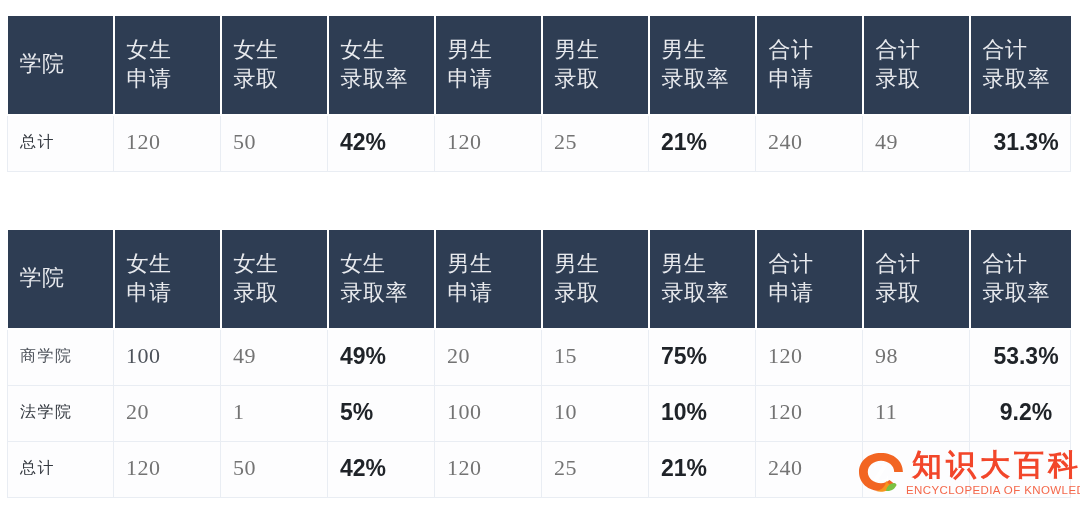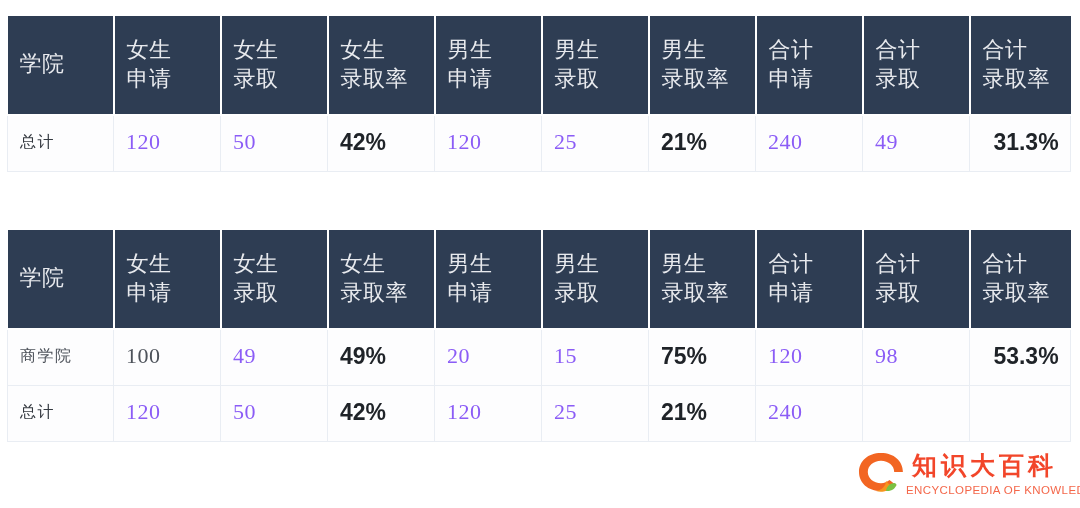--- a/index.html
+++ b/index.html
@@ -70,21 +70,21 @@
   tbody td:first-child { border-left: 1px solid #e9edf3; }
   tbody td:last-child  { border-right: 1px solid #e9edf3; text-align: center; }
 
   
   tbody td.name {
     letter-spacing: 1.5px;
     color: #33383f;
   }
   
   tbody td.num {
-    color: #8b5cf6;
+    color: #737373;
     font-family: "Liberation Serif", serif;
     font-size: 22px;
     letter-spacing: 0.5px;
   }
   
   tbody td.pct {
     color: #1f2328;
     font-family: "Liberation Sans", sans-serif;
     font-weight: bold;
     font-size: 23px;
@@ -113,21 +113,21 @@
   }
   .wm-text {
     position: absolute;
     left: 56px;
     top: 0px;
     width: 158px;
   }
   .wm-cn {
     font-family: "Liberation Sans", sans-serif;
     font-weight: bold;
-    font-size: 25px;
+    font-size: 30px;
     color: #f2462a;
     letter-spacing: 4px;
     line-height: 34px;
     white-space: nowrap;
   }
   .wm-en {
     font-family: "Liberation Sans", sans-serif;
     font-size: 11.5px;
     color: #f4674a;
     letter-spacing: 0.4px;
@@ -275,20 +275,32 @@
         <td class="name">商学院</td>
         <td class="num num-faded">100</td>
         <td class="num">49</td>
         <td class="pct">49%</td>
         <td class="num">20</td>
         <td class="num">15</td>
         <td class="pct">75%</td>
         <td class="num">120</td>
         <td class="num">98</td>
         <td class="pct">53.3%</td>
+      </tr>
+      <tr>
+        <td class="name">法学院</td>
+        <td class="num">20</td>
+        <td class="num">1</td>
+        <td class="pct">5%</td>
+        <td class="num">100</td>
+        <td class="num">10</td>
+        <td class="pct">10%</td>
+        <td class="num">120</td>
+        <td class="num">11</td>
+        <td class="pct">9.2%</td>
       </tr>
       <tr>
         <td class="name">总计</td>
         <td class="num">120</td>
         <td class="num">50</td>
         <td class="pct">42%</td>
         <td class="num">120</td>
         <td class="num">25</td>
         <td class="pct">21%</td>
         <td class="num">240</td>

